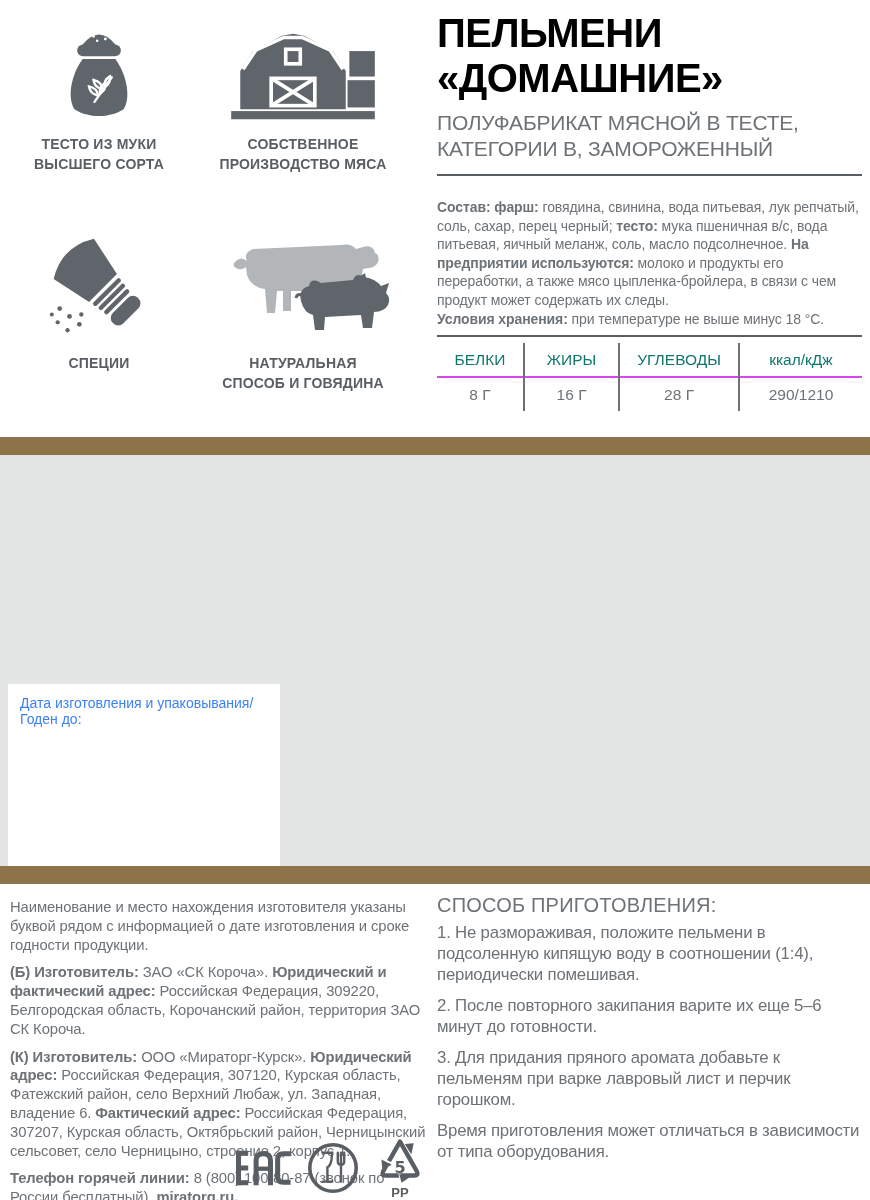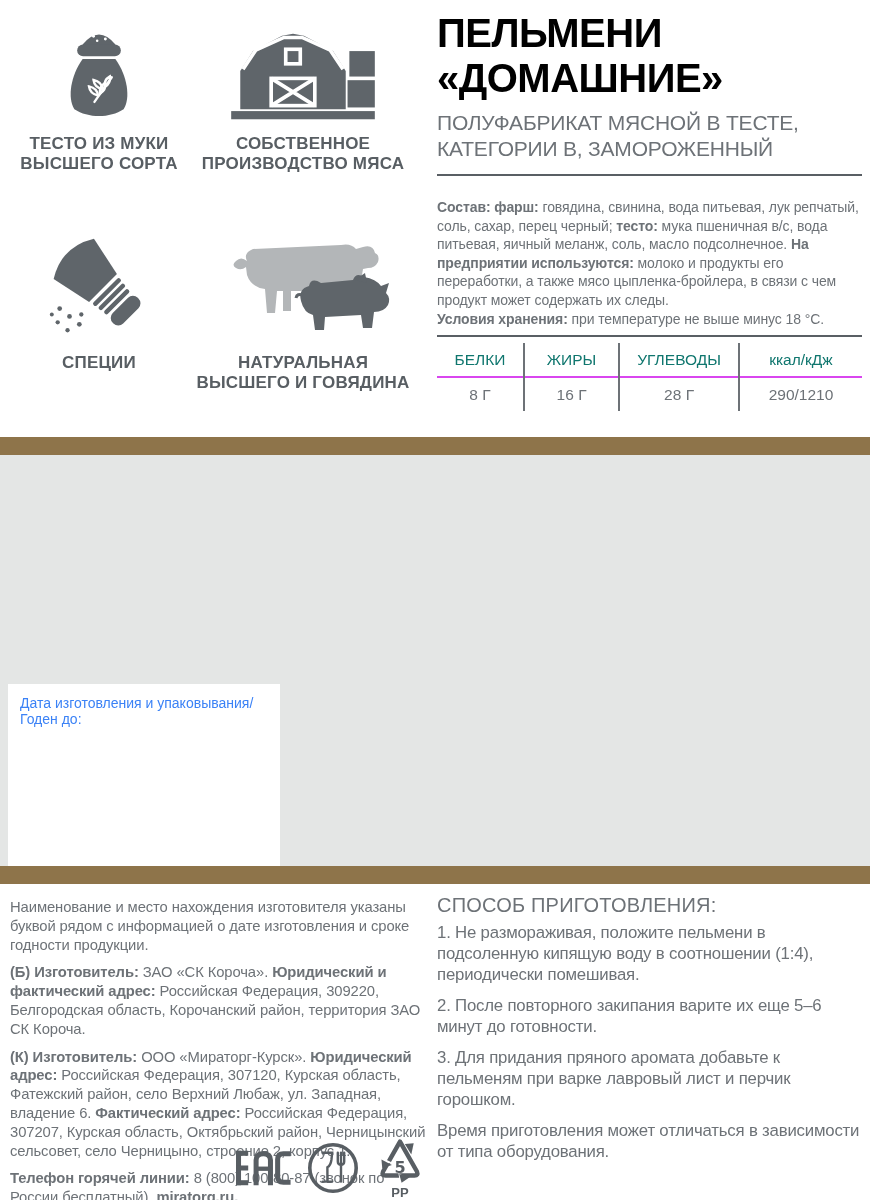--- a/index.html
+++ b/index.html
@@ -2,21 +2,21 @@
 <html><head>
 <meta charset="utf-8">
 <style>
   html,body{margin:0;padding:0;background:#fff;}
   .page{position:relative;width:870px;height:1200px;background:#ffffff;overflow:hidden;
         font-family:"Liberation Sans",sans-serif;color:#6d7277;}
   
   .top{position:absolute;left:0;top:0;width:870px;height:437px;background:#fff;}
   .feature{position:absolute;text-align:center;}
   .feature .ficon{display:flex;align-items:flex-end;justify-content:center;height:108px;}
-  .fcap{font-weight:700;font-size:17px;line-height:20px;color:#585e63;margin-top:12px;letter-spacing:0.2px;}
+  .fcap{font-weight:700;font-size:14px;line-height:20px;color:#585e63;margin-top:12px;letter-spacing:0.2px;}
   .right-col{position:absolute;left:437px;top:0;width:425px;}
   .title{font-size:40px;line-height:45px;font-weight:700;color:#000000;margin:11px 0 9px 0;letter-spacing:-0.5px;}
   .subtitle{font-size:21px;line-height:26px;color:#6d7277;letter-spacing:-0.2px;}
   .rule{border:none;border-top:2px solid #595f64;margin:0;}
   .rule.r1{margin-top:12px;}
   .comp{font-size:14px;line-height:18.6px;color:#6d7277;margin:22px 0 0 0;letter-spacing:-0.1px;}
   .comp p{margin:0;}
   .comp .b, .b{font-weight:700;}
   .rule.r2{margin-top:7px;}
   .nut-title{margin-top:10px;text-align:center;font-size:15px;line-height:18px;color:#6d7277;}
@@ -133,21 +133,21 @@
           </g>
           <g>
             <path fill="#5f656a" d="M88,66 Q85,54 96,51 Q98,42 108,48 L140,45 Q143,37 151,42 Q163,44 168,51 L176,48 L173,58 Q178,63 175,70 Q171,77 161,77 L159,93 L150,93 L148,80 L112,82 L111,95 L102,95 L100,80 Q91,78 88,66 Z"></path>
             <path d="M90,60 Q84,58 83,63" stroke="#5f656a" stroke-width="3" fill="none"></path>
             <path fill="#5f656a" d="M142,45 L152,38 L154,48 Z"></path>
           </g>
         </svg>
       </div>
       <div class="fcap">
         <div>НАТУРАЛЬНАЯ</div>
-        <div>ВЫСШЕГО И ГОВЯДИНА</div>
+        <div>СПОСОБ И ГОВЯДИНА</div>
       </div>
     </div>
 
     <div class="right-col">
       <div class="title">
         <div>ПЕЛЬМЕНИ</div>
         <div>«ДОМАШНИЕ»</div>
       </div>
       <div class="subtitle">
         <div>ПОЛУФАБРИКАТ МЯСНОЙ В ТЕСТЕ,</div>

